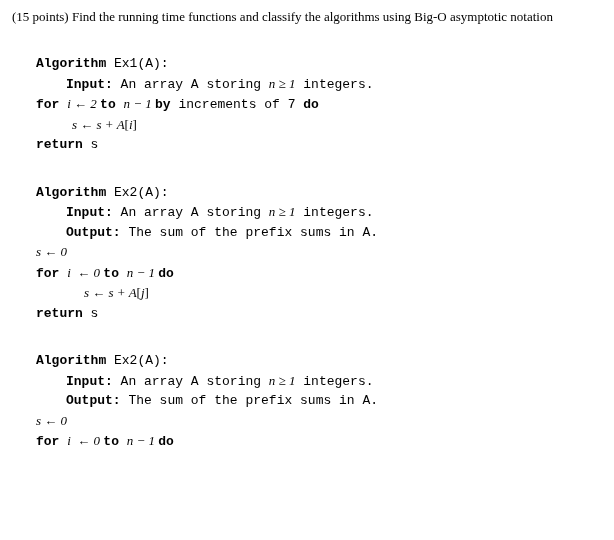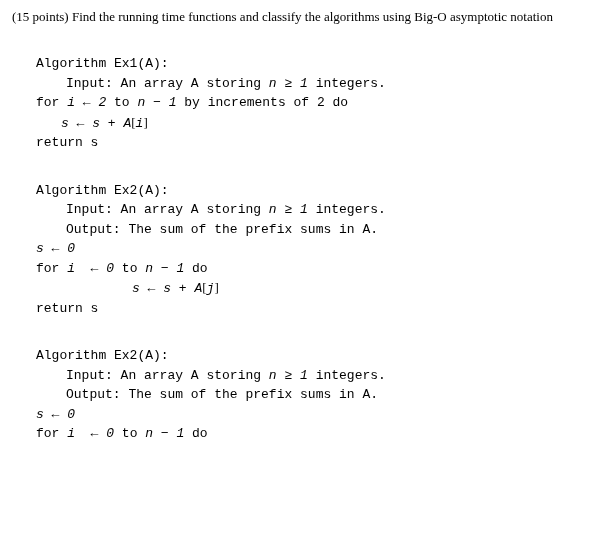--- a/index.html
+++ b/index.html
@@ -25,41 +25,41 @@
     }
     .algo-header {
       font-family: 'Courier New', monospace;
     }
     .io-block {
       margin-left: 30px;
     }
     .code-line {
       white-space: pre;
     }
-    .indent-1 { margin-left: 25px; }
-    .indent-2 { margin-left: 96px; }
-    .bold { font-weight: normal; }
-    .math { font-style: italic; font-family: Liberation Mono, monospace; }
+    .indent-1 { margin-left: 36px; }
+    .indent-2 { margin-left: 48px; }
+    .bold { font-weight: bold; }
+    .math { font-style: italic; font-family: Liberation Serif, serif; }
     .rm { font-style: normal; font-family: Georgia, 'Times New Roman', serif; }
   </style>
 </head>
 <body>
 
 <div class="question-intro">
   <span>(15 points)</span><span> Find the running time functions and classify the algorithms using Big-O asymptotic notation</span><br>
 </div>
 
 <div class="algorithm-block">
   <div class="algo-header">
     <span class="bold">Algorithm</span><span> Ex1(A):</span>
   </div>
   <div class="io-block">
     <span class="bold">Input:</span><span> An array A storing </span><span class="math">n ≥ 1</span><span> integers.</span>
   </div>
-  <div class="code-line"><span class="bold">for </span><span class="math">i</span><span class="math"> ← 2 </span><span class="bold">to </span><span class="math">n − 1 </span><span class="bold">by</span><span> increments of 2 </span><span class="bold">do</span></div>
+  <div class="code-line"><span class="bold">for </span><span class="math">i</span><span class="math"> ← 2 </span><span class="bold">to </span><span class="math">n − 1 </span><span class="bold">by</span><span> increments of 7 </span><span class="bold">do</span></div>
   <div class="code-line indent-1"><span class="math">s ← s + A</span><span class="rm">[</span><span class="math">i</span><span class="rm">]</span></div>
   <div class="code-line"><span class="bold">return</span><span> s</span></div>
 </div>
 
 <div class="algorithm-block">
   <div class="algo-header">
     <span class="bold">Algorithm</span><span> Ex2(A):</span>
   </div>
   <div class="io-block">
     <span class="bold">Input:</span><span> An array A storing </span><span class="math">n ≥ 1</span><span> integers.</span>

